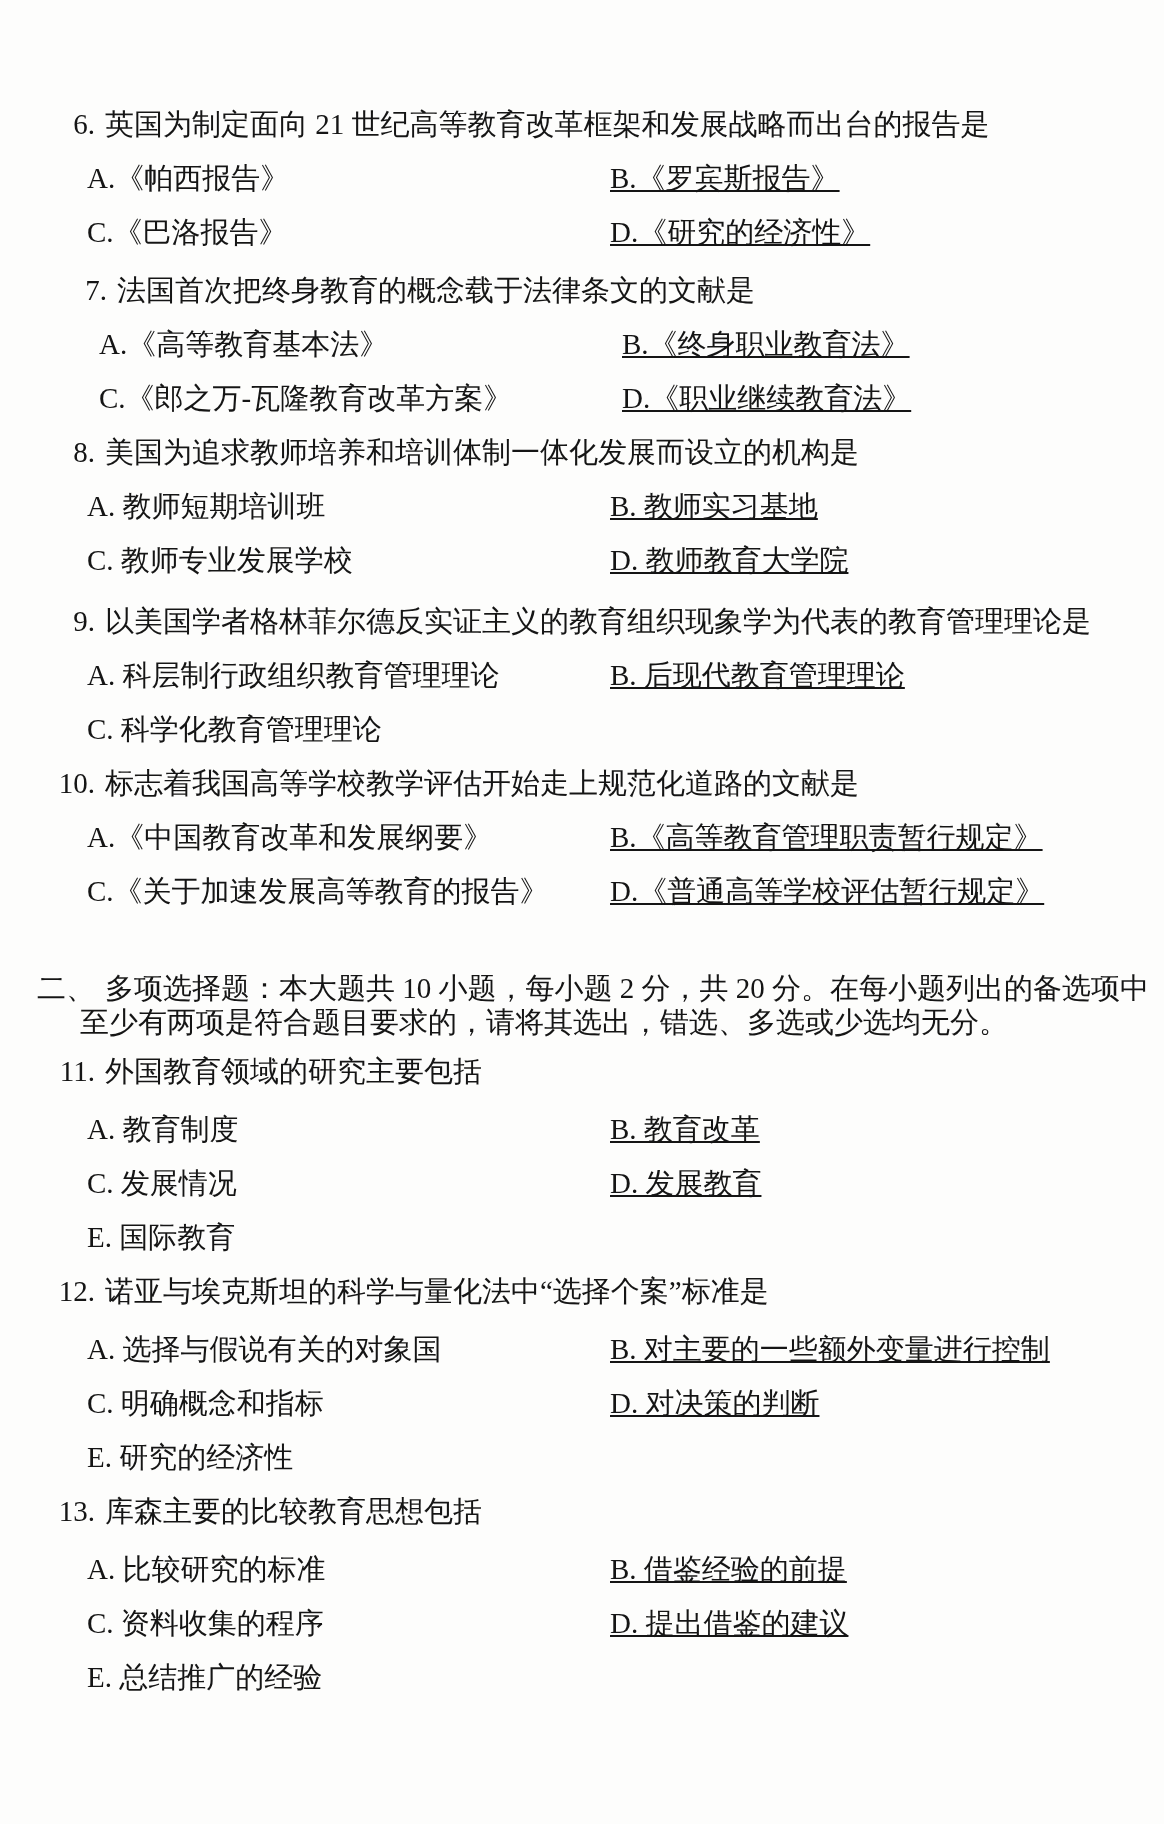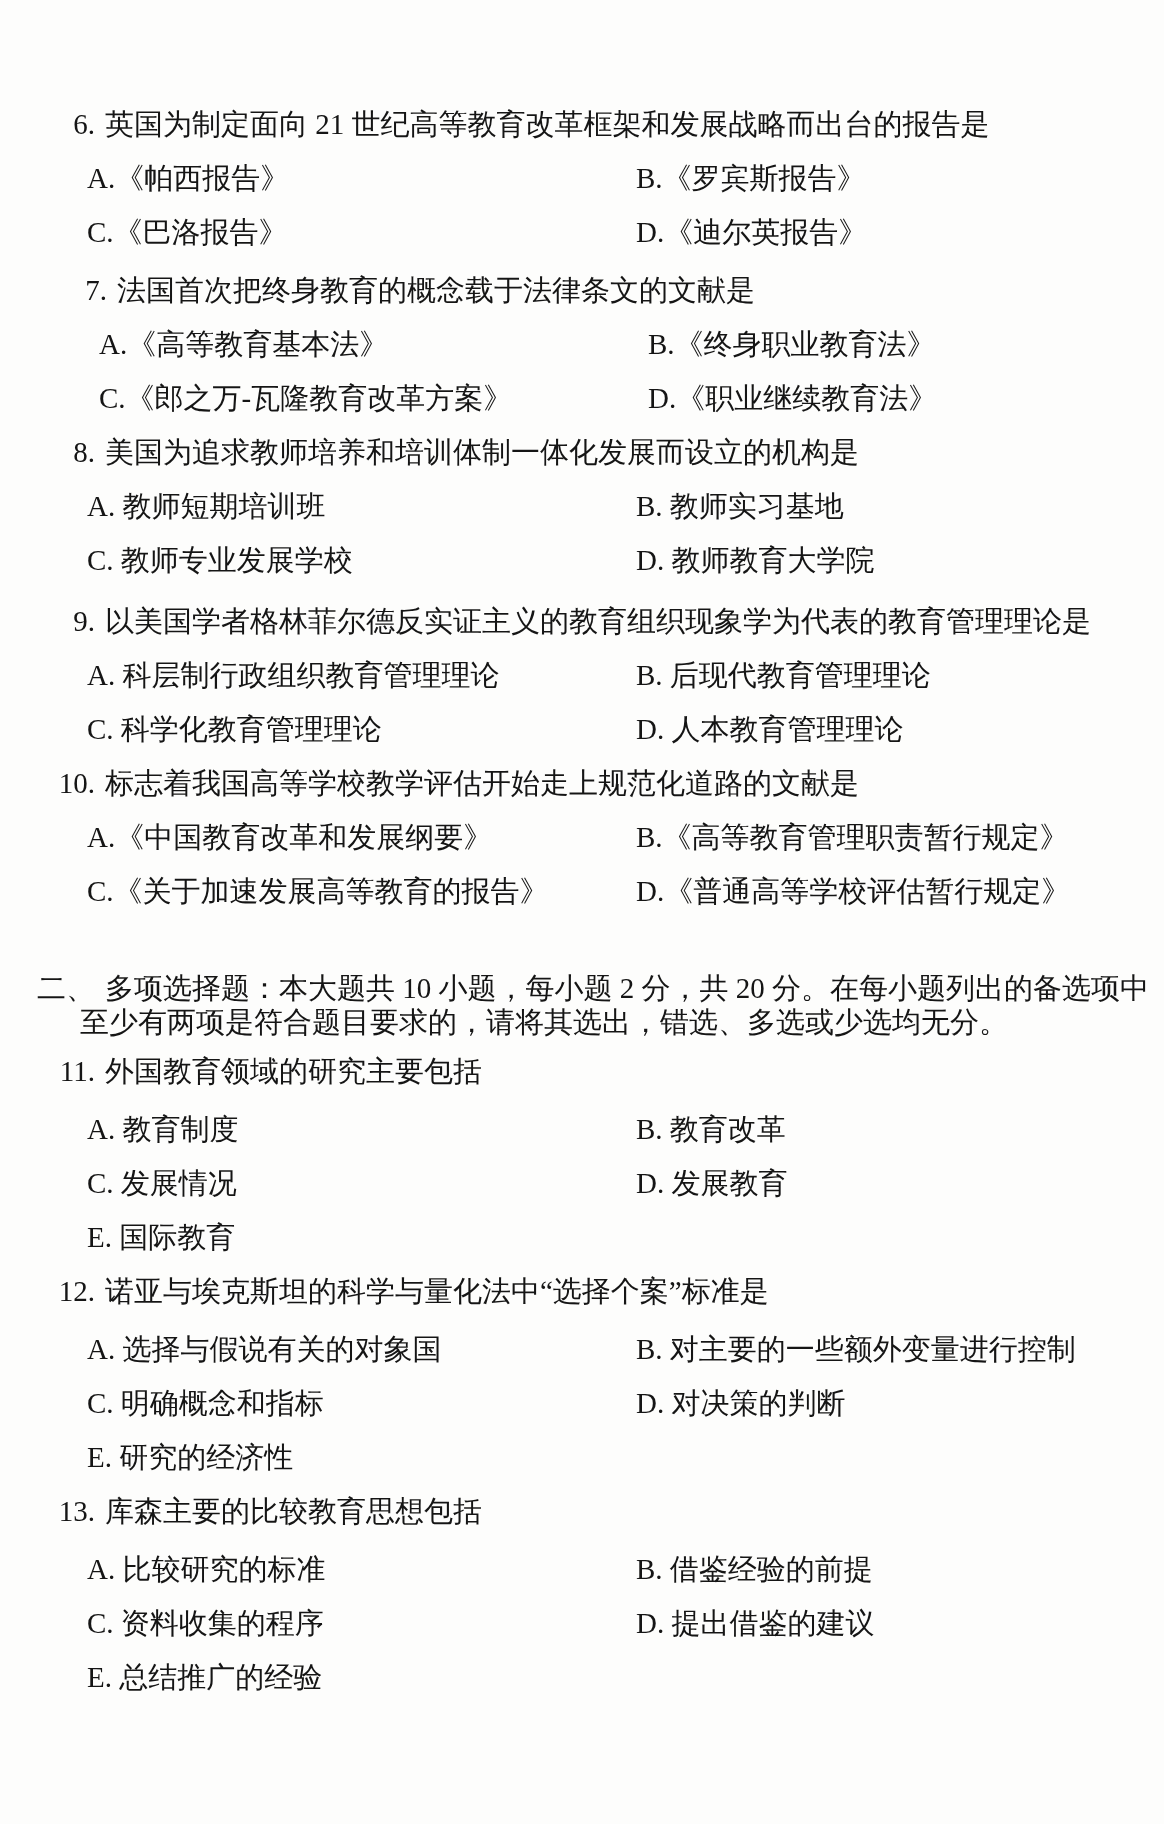--- a/index.html
+++ b/index.html
@@ -28,22 +28,23 @@
   .q-num {
     display: inline-block;
     width: 95px;
     text-align: right;
     vertical-align: top;
   }
   .q-stem { margin-left: 10px; }
   .opt-row { padding-left: 87px; }
   .opt-b {
     position: absolute;
-    left: 636px;
+    left: 610px;
     top: 0;
+    text-decoration: underline;
   }
   .question.q7 { margin-top: 4px; margin-left: 12px; }
   .question.q9 { margin-top: 7px; }
   .question.multi .stem-row { margin-bottom: 4px; }
   .section-header {
     margin-top: 53px;
     margin-bottom: 5px;
     font-weight: normal;
     font-size: 29px;
     line-height: 34px;
@@ -77,21 +78,21 @@
   <section class="question q6">
     <div class="row stem-row">
       <span class="q-num">6.</span><span class="q-stem">英国为制定面向 21 世纪高等教育改革框架和发展战略而出台的报告是</span>
     </div>
     <div class="row opt-row">
       <span class="opt">A.《帕西报告》</span>
       <span class="opt opt-b">B.《罗宾斯报告》</span>
     </div>
     <div class="row opt-row">
       <span class="opt">C.《巴洛报告》</span>
-      <span class="opt opt-b">D.《迪尔英报告》</span>
+      <span class="opt opt-b">D.《研究的经济性》</span>
     </div>
   </section>
 
   <section class="question q7">
     <div class="row stem-row">
       <span class="q-num">7.</span><span class="q-stem">法国首次把终身教育的概念载于法律条文的文献是</span>
     </div>
     <div class="row opt-row">
       <span class="opt">A.《高等教育基本法》</span>
       <span class="opt opt-b">B.《终身职业教育法》</span>
@@ -119,21 +120,20 @@
   <section class="question q9">
     <div class="row stem-row">
       <span class="q-num">9.</span><span class="q-stem">以美国学者格林菲尔德反实证主义的教育组织现象学为代表的教育管理理论是</span>
     </div>
     <div class="row opt-row">
       <span class="opt">A. 科层制行政组织教育管理理论</span>
       <span class="opt opt-b">B. 后现代教育管理理论</span>
     </div>
     <div class="row opt-row">
       <span class="opt">C. 科学化教育管理理论</span>
-      <span class="opt opt-b">D. 人本教育管理理论</span>
     </div>
   </section>
 
   <section class="question q10">
     <div class="row stem-row">
       <span class="q-num">10.</span><span class="q-stem">标志着我国高等学校教学评估开始走上规范化道路的文献是</span>
     </div>
     <div class="row opt-row">
       <span class="opt">A.《中国教育改革和发展纲要》</span>
       <span class="opt opt-b">B.《高等教育管理职责暂行规定》</span>

